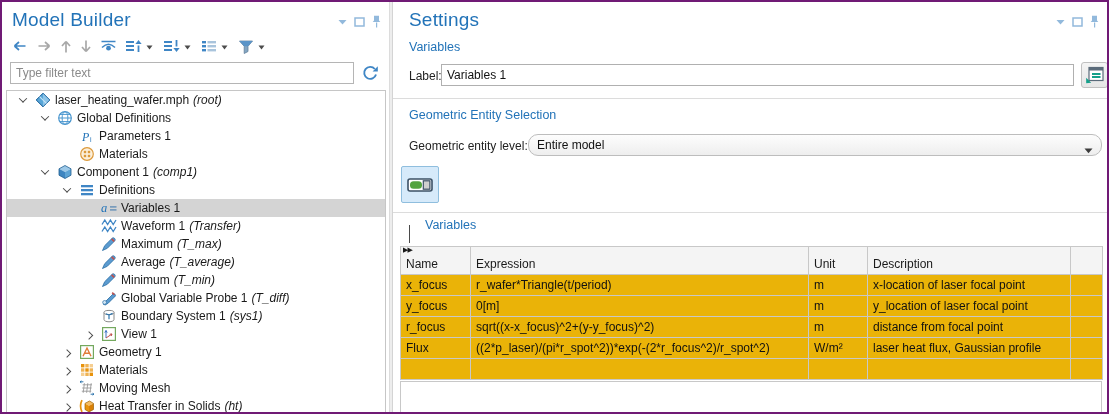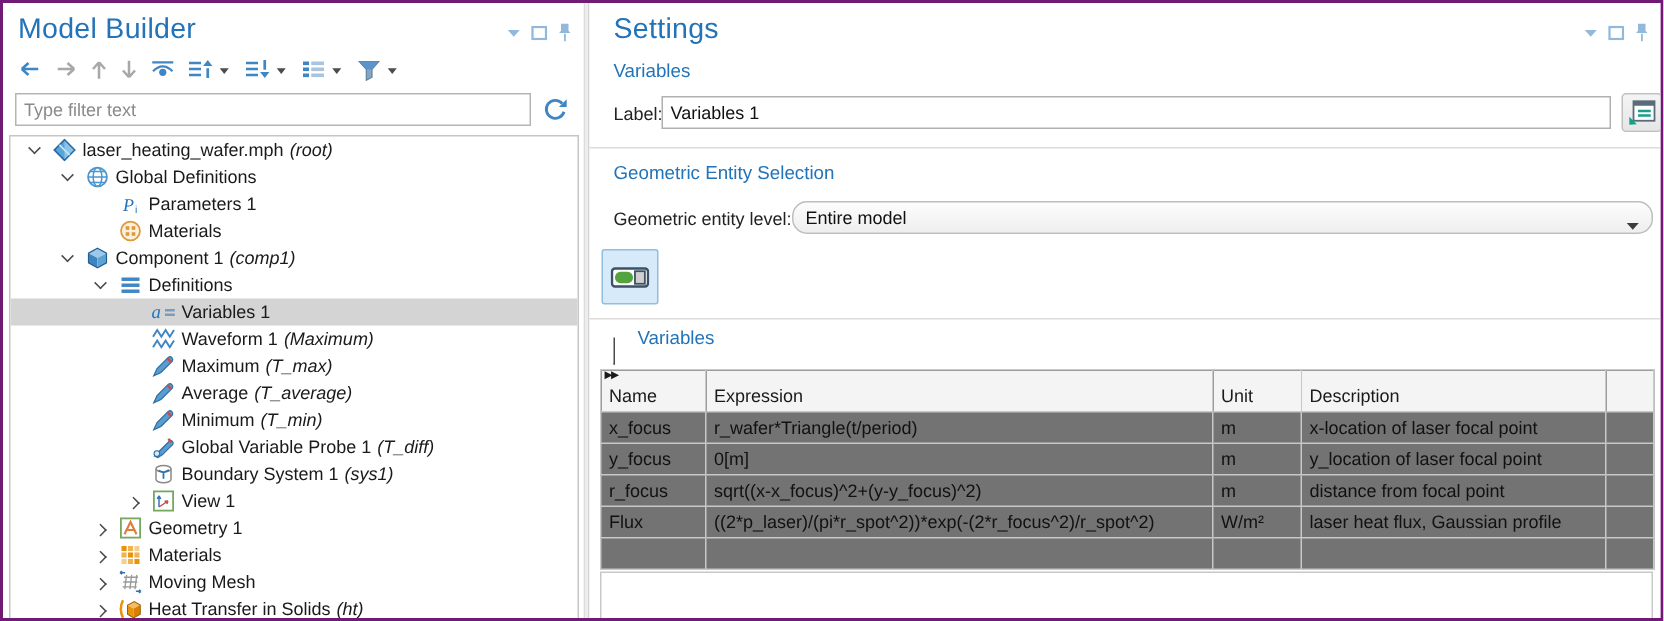--- a/index.html
+++ b/index.html
@@ -73,21 +73,21 @@
   }
   .dropdown .dd-caret { position:absolute; right:8px; top:8px; }
   .sel-btn {
     position:absolute; top:164px; left:8px; width:38px; height:37px;
     background:#d6eafa; border:1px solid #8fbede; border-radius:2px;
     display:flex; align-items:center; justify-content:center;
   }
   .vars-header-chev { position:absolute; top:223px; left:16px; }
   .vars-header { top:216px; left:32px; }
 
-  .vars-table { position:absolute; top:244px; left:7px; border-collapse:collapse; table-layout:fixed; width:702px; font-size:12px; background:#737373; }
+  .vars-table { position:absolute; top:244px; left:7px; border-collapse:collapse; table-layout:fixed; width:702px; font-size:12px; background:#eab308; }
   .vars-table th, .vars-table td { border:1px solid #c8c8c8; padding:1px 5px; text-align:left; overflow:hidden; white-space:nowrap; }
   .vars-table th { height:28px; background:#f4f4f4; font-weight:normal; vertical-align:bottom; padding-bottom:3px; position:relative; color:#1a1a1a; }
   .vars-table td { height:21px; color:#111; }
   .row-marker { position:absolute; top:-1px; left:2px; font-size:7px; letter-spacing:-1px; color:#1a1a1a; }
   .table-tail { position:absolute; top:379px; left:7px; width:702px; height:40px; border:1px solid #c8c8c8; background:#fff; }
 </style>
 </head>
 <body>
 
 <div class="app">
@@ -307,21 +307,21 @@
           <span class="expander"></span>
           <span class="icon node-icon">
             <svg width="16" height="16" viewBox="0 0 16 16">
               <g fill="none" stroke="#3f86c5" stroke-width="1.3">
                 <path d="M1 6.5L3.8 2l2.8 4.5L9.4 2l2.8 4.5L15 2"></path>
                 <path d="M1 13.5L3.8 9l2.8 4.5L9.4 9l2.8 4.5L15 9"></path>
               </g>
             </svg>
           </span>
           <span class="tree-label">Waveform 1</span>
-          <span class="tree-suffix">(Maximum)</span>
+          <span class="tree-suffix">(Transfer)</span>
         </div>
         <div class="tree-row" style="padding-left: 72px; text-align: center;">
           <span class="expander"></span>
           <span class="icon node-icon">
             <svg width="16" height="16" viewBox="0 0 16 16">
               <path d="M1.5 14.5l2.2-4.8 7.6-7.6a1.9 1.9 0 0 1 2.6 2.6l-7.6 7.6z" fill="#5b9bd0" stroke="#2a6da3" stroke-width="0.8"></path>
               <path d="M10.6 2.8l2.6 2.6" stroke="#c0504d" stroke-width="1.7"></path>
             </svg>
           </span>
           <span class="tree-label">Maximum</span>

